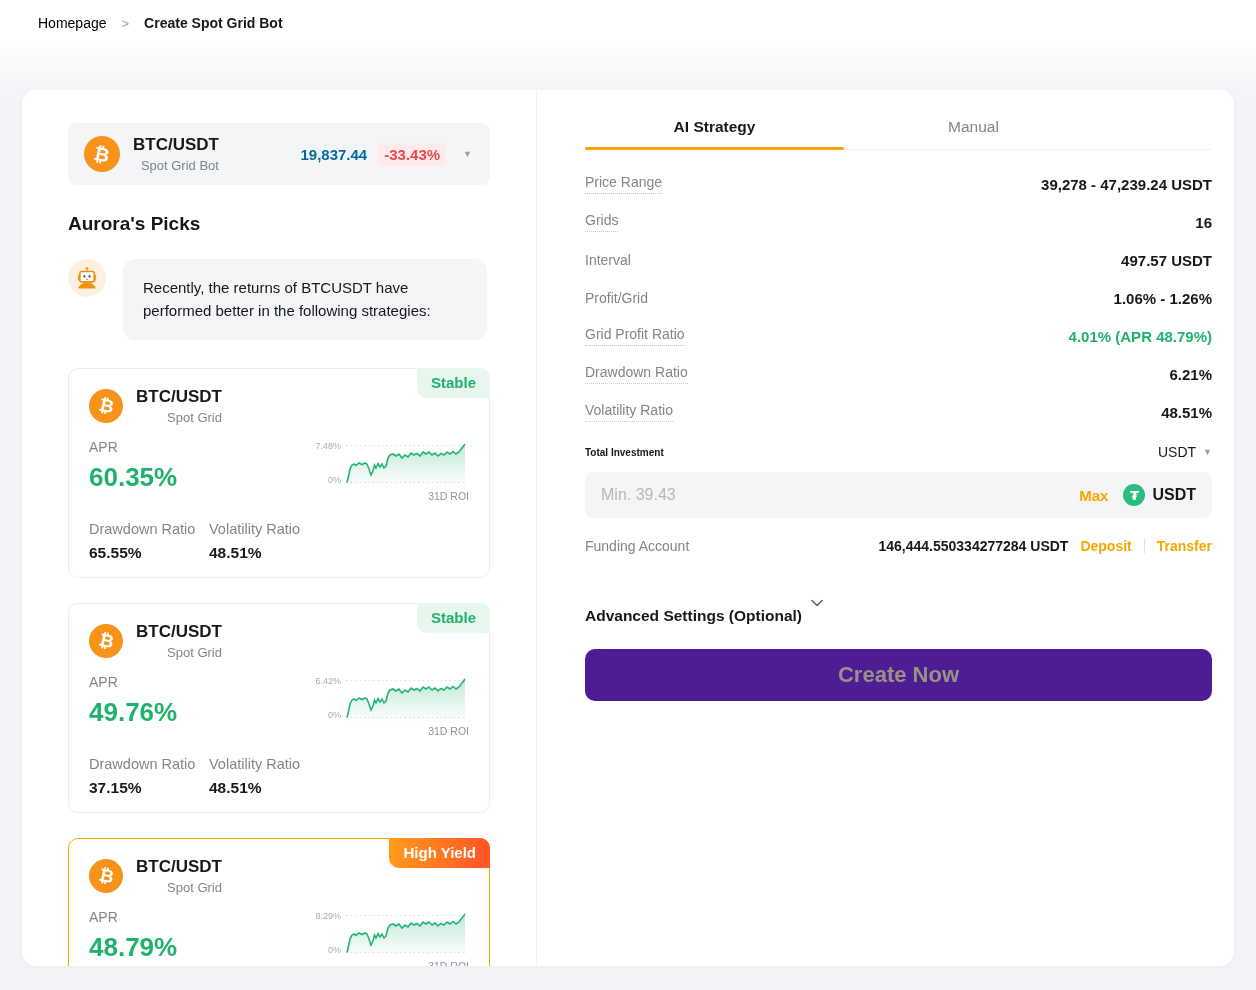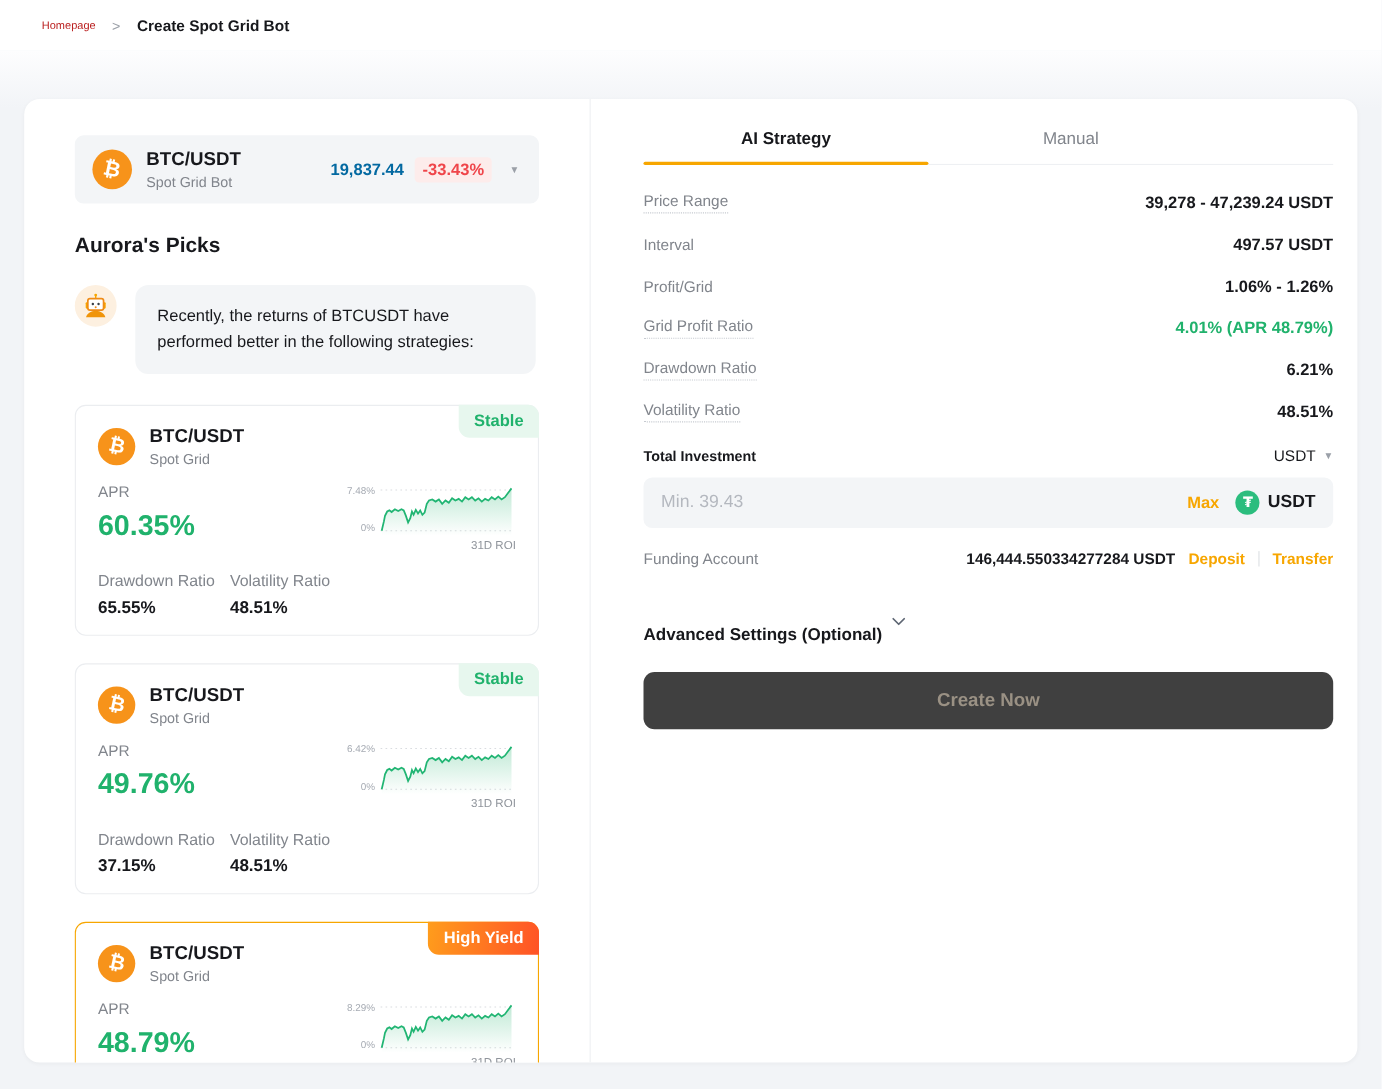--- a/index.html
+++ b/index.html
@@ -9,21 +9,21 @@
     background:#f2f4f7;
     color:#17181c;
     position:relative;
   }
   
   .topbar {
     height:46px; background:#ffffff;
     display:flex; align-items:center; padding-left:38px;
   }
   .grad-strip { height:52px; background:linear-gradient(#fdfdfe,#f2f4f7); }
-  .crumb-home { font-size:10px; color:#b91c1c; cursor:pointer; }
+  .crumb-home { font-size:14px; color:#000000; cursor:pointer; }
   .crumb-sep  { font-size:13px; color:#9ba0a8; margin:0 15px; }
   .crumb-cur  { font-size:14px; font-weight:700; color:#17181c; }
 
   
   .main-card {
     position:absolute; left:22px; top:90px; width:1212px; height:876px;
     background:#ffffff; border-radius:14px; overflow:hidden;
     box-shadow:0 1px 4px rgba(0,0,0,.04);
     display:flex;
   }
@@ -39,21 +39,21 @@
     display:flex; align-items:center; padding:0 18px 0 16px; cursor:pointer;
   }
   .coin {
     border-radius:50%; background:#f7931a; color:#fff;
     display:flex; align-items:center; justify-content:center;
     font-family:"DejaVu Sans",sans-serif; font-weight:700; flex:none;
   }
   .coin-lg { width:36px; height:36px; font-size:19px; }
   .coin-sm { width:34px; height:34px; font-size:18px; }
   .coin span { display:inline-block; transform:rotate(12deg); }
-  .pair-txt { margin-left:13px; }
+  .pair-txt { margin-left:13px;text-align:right; }
   .pair-name { font-size:17px; font-weight:700; }
   .pair-sub  { font-size:13px; color:#81858c; margin-top:3px; }
   .pair-right { margin-left:auto; display:flex; align-items:center; }
   .pair-price { font-size:15px; font-weight:700; color:#0369a1; }
   .pair-change {
     font-size:15px; font-weight:700; color:#ef454a;
     background:#fdeceb; border-radius:4px; padding:3px 7px; margin-left:10px;
   }
   .caret { font-size:9px; color:#9ba0a8; margin-left:16px; }
 
@@ -115,21 +115,21 @@
     height:3px; background:#f7a600; border-radius:2px;
   }
   .params { margin-top:15px; }
   .prow { height:38px; display:flex; align-items:center; justify-content:space-between; }
   .plabel { font-size:14px; color:#81858c; }
   .plabel.dotted { border-bottom:1px dotted #c6cad0; padding-bottom:3px; }
   .pvalue { font-size:15px; font-weight:700; color:#17181c; }
   .pvalue.green { color:#20b26c; }
 
   .ti-head { margin-top:13px; display:flex; align-items:center; justify-content:space-between; }
-  .ti-label { font-size:13px; font-weight:700; color:#17181c; }
+  .ti-label { font-size:10px; font-weight:700; color:#17181c; }
   .ti-cur { font-size:14px; color:#17181c; cursor:pointer; display:flex; align-items:center; }
   .ti-cur .caret { margin-left:7px; }
   .invest-box {
     margin-top:12px; height:46px; background:#f3f5f7; border-radius:8px;
     display:flex; align-items:center; padding:0 16px;
   }
   .invest-input {
     flex:1; background:transparent; border:none; outline:none;
     font-size:16px; color:#17181c; font-family:inherit;
   }
@@ -150,21 +150,21 @@
   .link-orange { font-size:14px; font-weight:700; color:#f7a600; cursor:pointer; }
   .funding-right .link-orange { margin-left:12px; }
   .vdiv { width:1px; height:14px; background:#dcdfe3; margin-left:12px; }
 
   .advanced-row { margin-top:26px; display:flex; align-items:center; cursor:pointer; }
   .advanced-label { font-size:15.5px; font-weight:700; color:#17181c;margin-top:27px; }
   .chev { margin-left:9px; }
 
   .create-btn {
     margin-top:24px; height:52px; width:100%; border:none; border-radius:10px;
-    background:#404040; color:#9a9184; font-size:17px; font-weight:700;
+    background:#4c1d95; color:#9a9184; font-size:22px; font-weight:700;
     font-family:inherit; cursor:pointer;
   }
 </style>
 </head>
 <body>
 
 <svg width="0" height="0" style="position:absolute">
   <defs>
     <linearGradient id="sparkGrad" x1="0" y1="0" x2="0" y2="1">
       <stop offset="0%" stop-color="#20b26c" stop-opacity="0.28"></stop>
@@ -348,20 +348,24 @@
       <div class="tab active">AI Strategy</div>
       <div class="tab">Manual</div>
     </div>
 
     <div class="params">
       <div class="prow">
         <span class="plabel dotted">Price Range</span>
         <span class="pvalue">39,278 - 47,239.24 USDT</span>
       </div>
       <div class="prow">
+        <span class="plabel dotted">Grids</span>
+        <span class="pvalue">16</span>
+      </div>
+      <div class="prow">
         <span class="plabel">Interval</span>
         <span class="pvalue">497.57 USDT</span>
       </div>
       <div class="prow">
         <span class="plabel">Profit/Grid</span>
         <span class="pvalue">1.06% - 1.26%</span>
       </div>
       <div class="prow">
         <span class="plabel dotted">Grid Profit Ratio</span>
         <span class="pvalue green">4.01% (APR 48.79%)</span>

